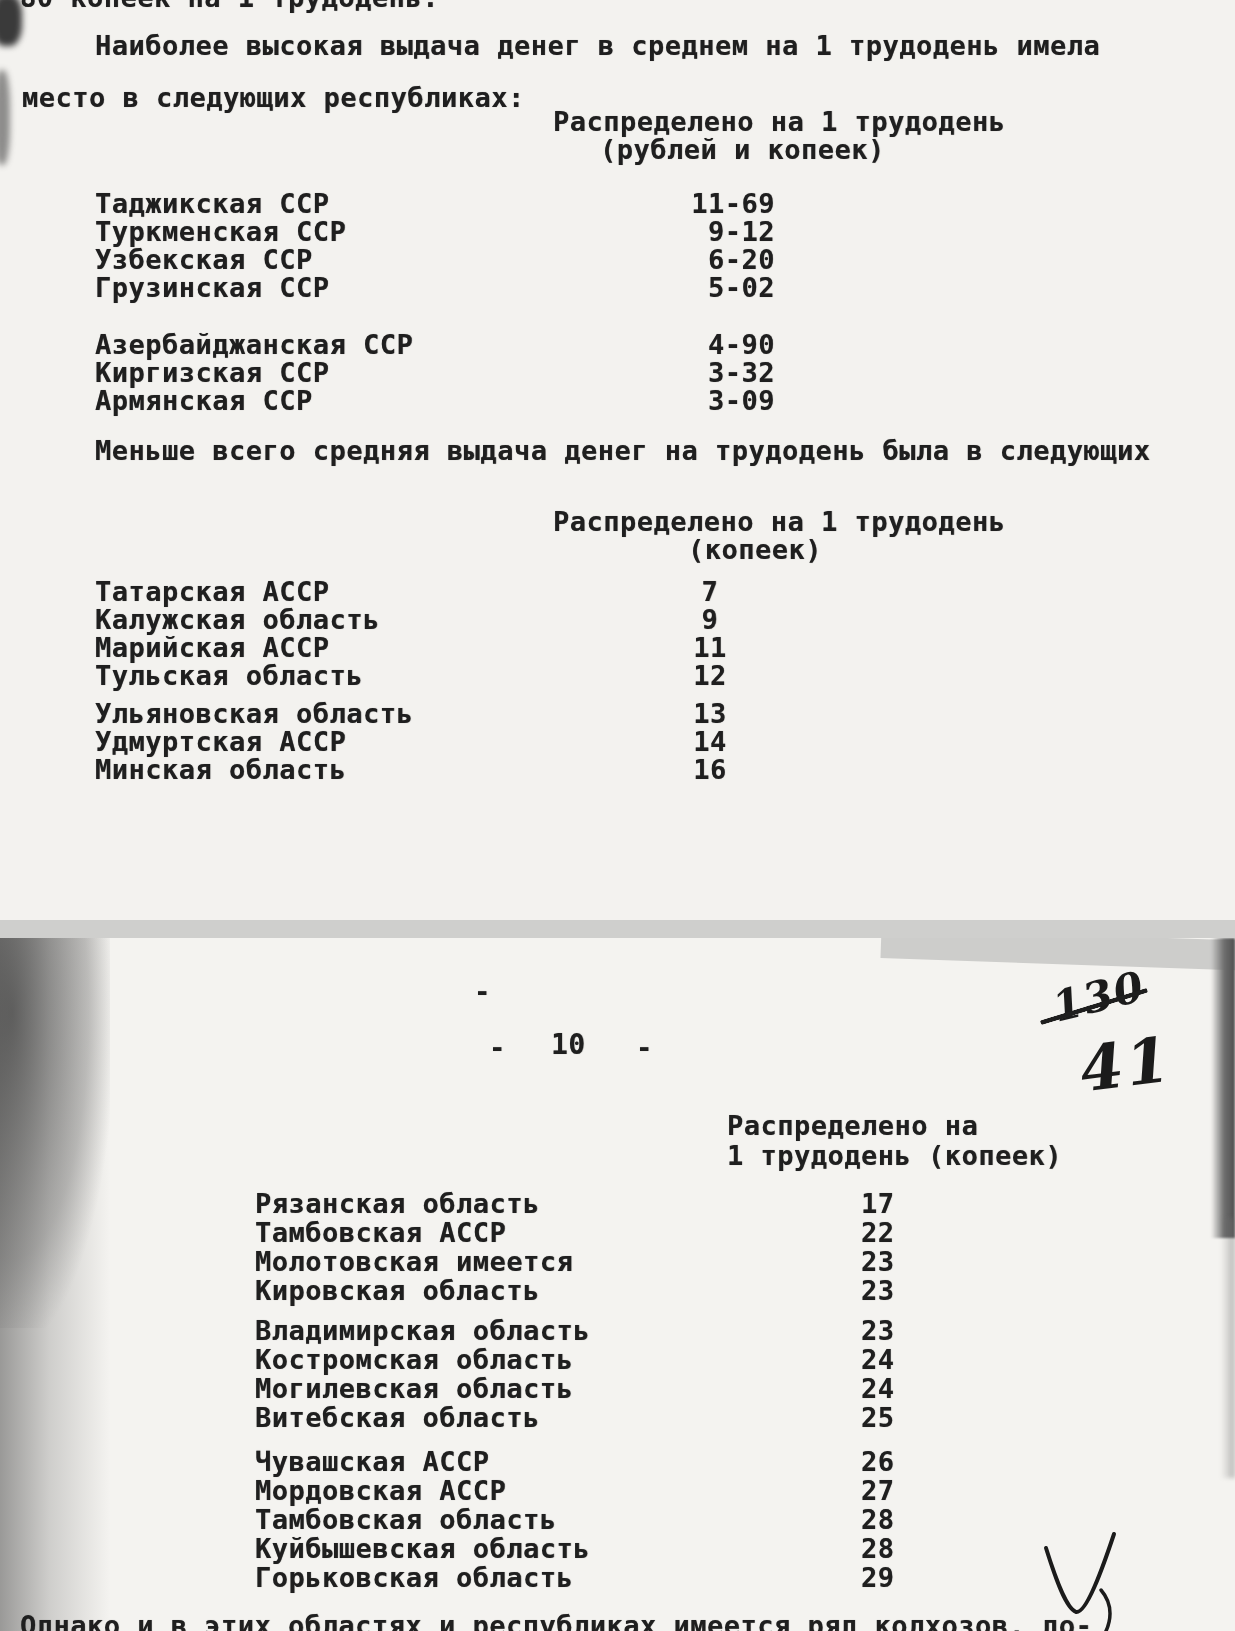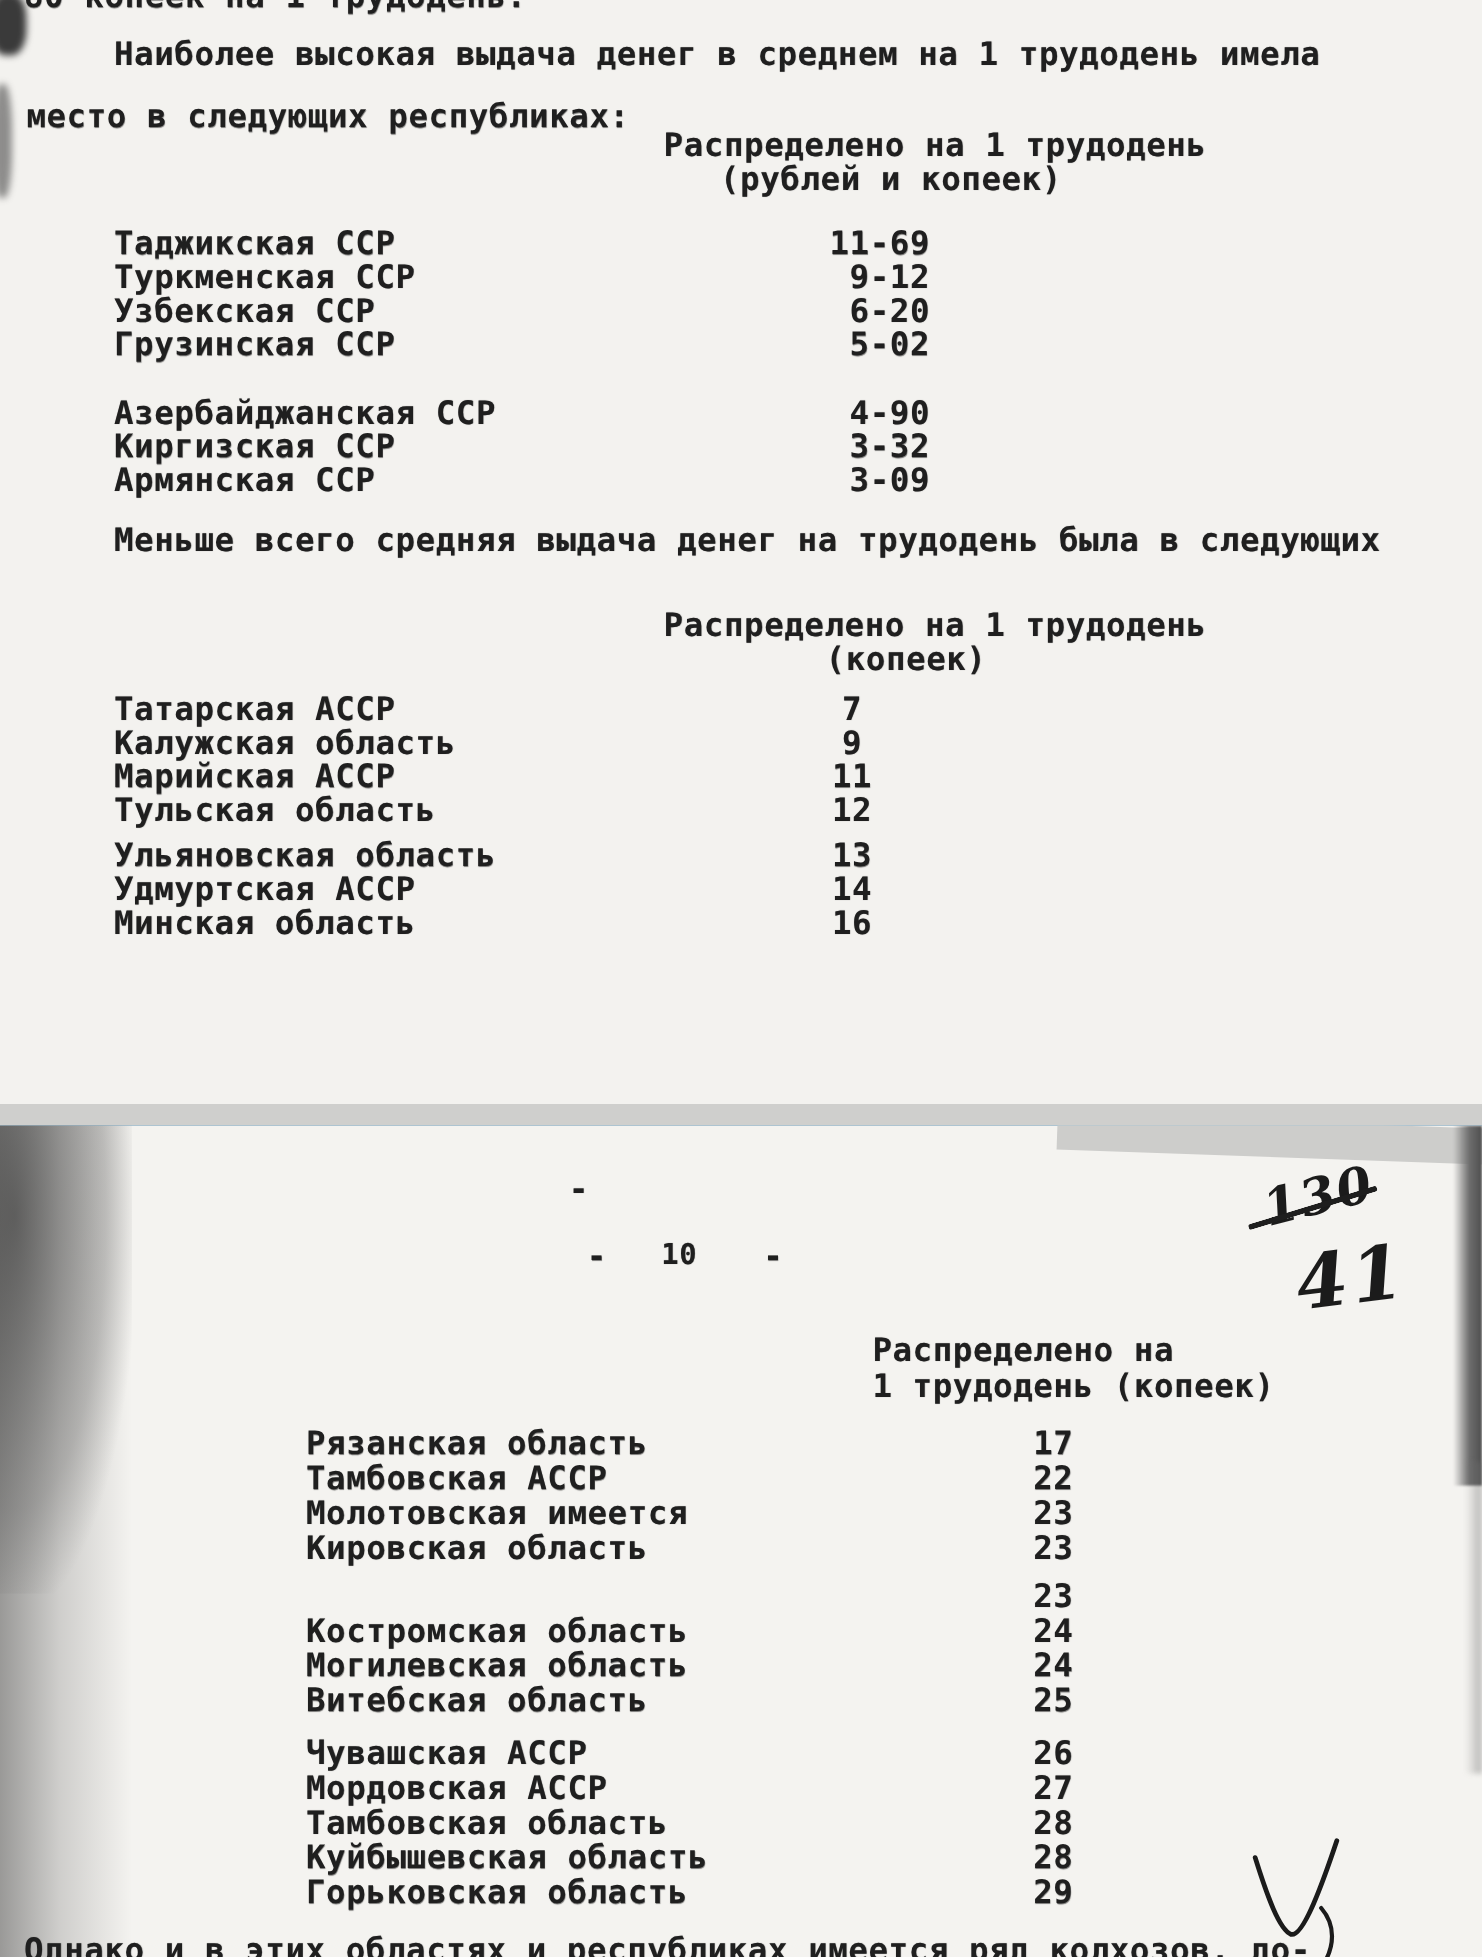--- a/index.html
+++ b/index.html
@@ -1,16 +1,16 @@
 <!DOCTYPE html>
 <html><head>
 <meta charset="utf-8">
 <style>
   html,body{margin:0;padding:0;background:#c9c9c7;}
-  #canvas{position:relative;width:1235px;height:1631px;overflow:hidden;background:#0369a1;}
+  #canvas{position:relative;width:1235px;height:1631px;overflow:hidden;background:#14532d;}
 
   
   .tw{position:absolute;font-family:"DejaVu Sans Mono","Liberation Mono",monospace;
       font-weight:700;font-size:27px;line-height:28px;color:#1f1f1f;
       letter-spacing:.5px;white-space:nowrap;
       text-shadow:.3px .3px .7px rgba(25,25,25,.55);}
 
   .page{position:absolute;left:0;width:1235px;overflow:hidden;}
   #page1{top:0;height:920px;background:#f3f2ef;}
   #gap-band{position:absolute;top:920px;left:0;width:1235px;height:18px;background:#cfcfcd;}
@@ -133,21 +133,21 @@
   <div id="page2" class="page">
     <div id="p2-top-wedge"></div>
     <div id="p2-left-shadow"></div>
     <div id="p2-left-blob"></div>
     <div id="p2-right-edge"></div>
     <div id="p2-right-edge2"></div>
 
     <div class="tw" style="left:474px;top:40px;">-</div>
 
     <div class="tw" style="left:489px;top:96px;">-</div>
-    <div class="tw" style="left:551px;top:93px;font-size:24px;">10</div>
+    <div class="tw" style="left:551px;top:93px;font-size:28px;">10</div>
     <div class="tw" style="left:636px;top:96px;">-</div>
 
     <div id="hw-130" class="hw">130</div>
     <div id="hw-130-strike"></div>
     <div id="hw-41" class="hw">41</div>
 
     <div class="tw" style="left:727px;top:174px;">Распределено на</div>
     <div class="tw" style="left:727px;top:204px;">1 трудодень (копеек)</div>
 
     <div class="tw p2row" style="top:252px">
@@ -160,20 +160,21 @@
     </div>
     <div class="tw p2row" style="top:310px">
       <span class="lbl">Молотовская имеется</span>
       <span class="val">23</span>
     </div>
     <div class="tw p2row" style="top:339px">
       <span class="lbl">Кировская область</span>
       <span class="val">23</span>
     </div>
     <div class="tw p2row" style="top:379px">
+      <span class="lbl">Владимирская область</span>
       <span class="val">23</span>
     </div>
     <div class="tw p2row" style="top:408px">
       <span class="lbl">Костромская область</span>
       <span class="val">24</span>
     </div>
     <div class="tw p2row" style="top:437px">
       <span class="lbl">Могилевская область</span>
       <span class="val">24</span>
     </div>

